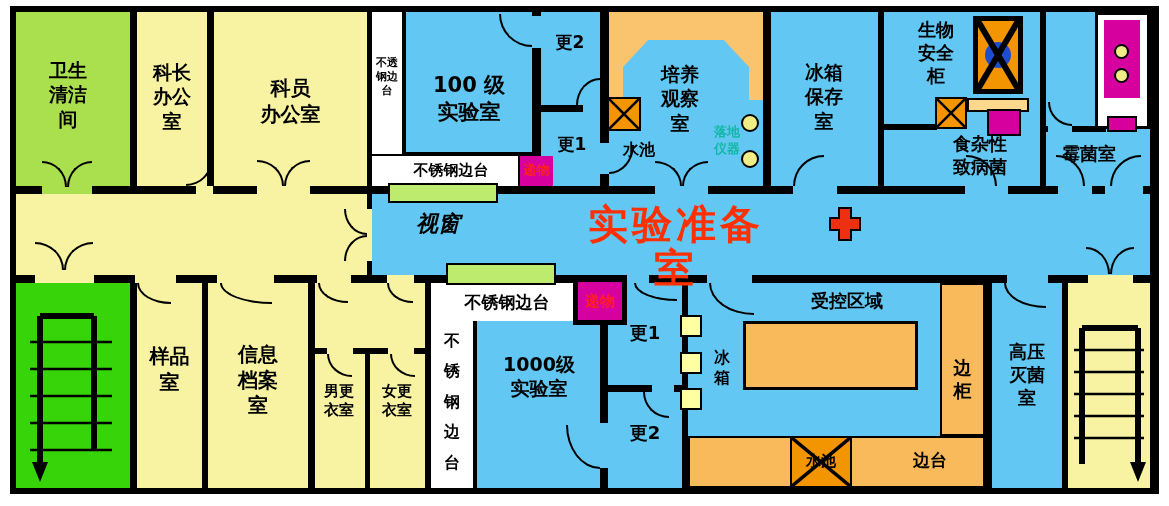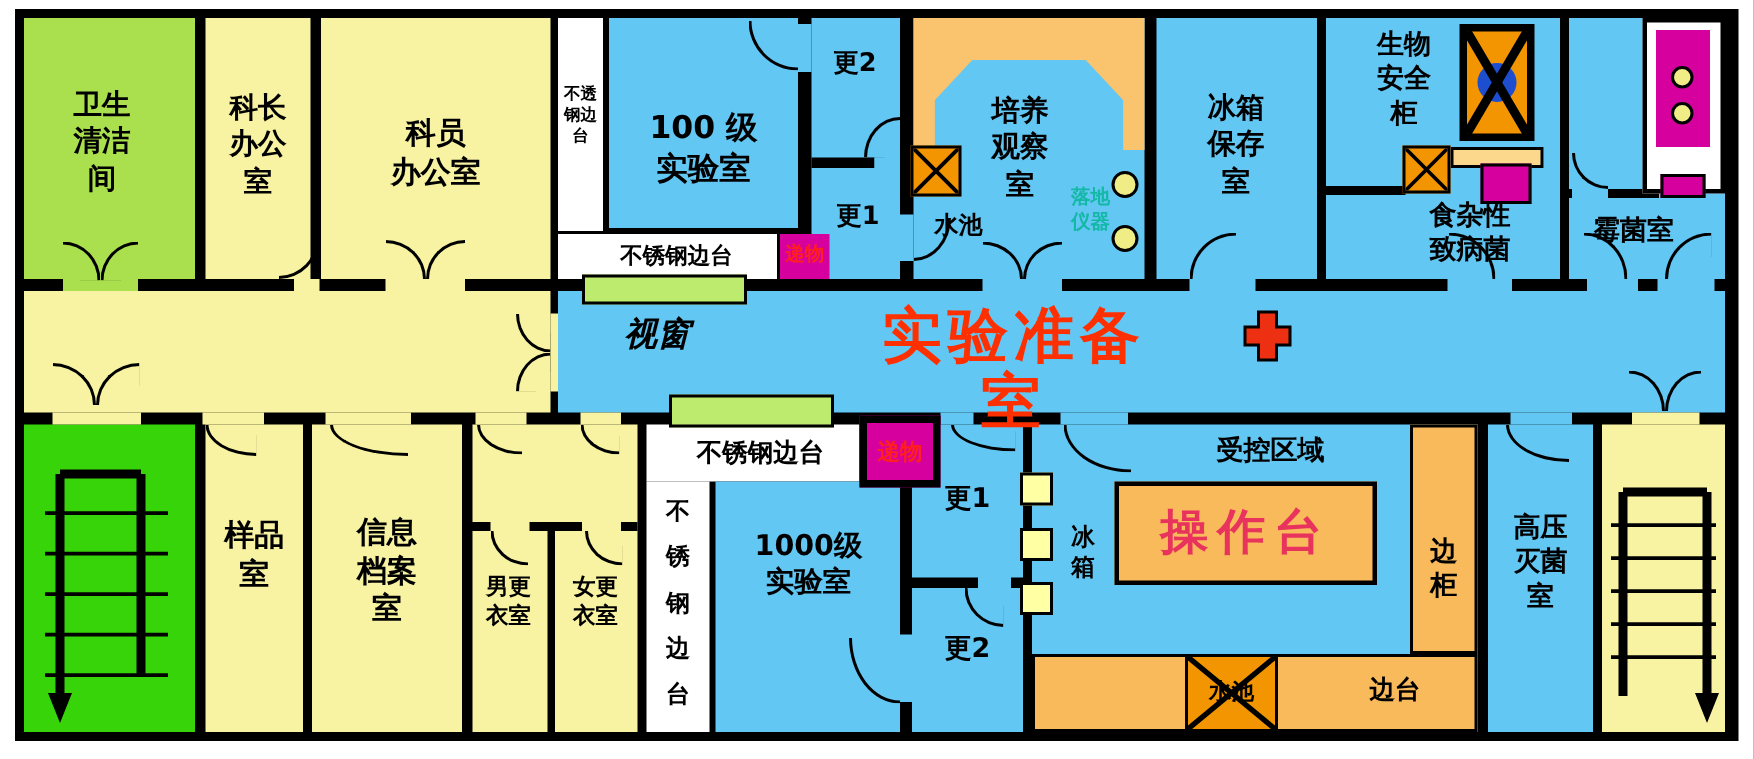--- a/index.html
+++ b/index.html
@@ -182,21 +182,20 @@
   <div class="lbl" style="left:608px;top:415px;width:54px;font-size:18px;">更2</div>
 
   <div class="r" style="left:678px;top:277px;width:297px;height:205px;background:#63c7f3;"></div>
   <div class="ysq" style="left:670px;top:309px;"></div>
   <div class="ysq" style="left:670px;top:346px;"></div>
   <div class="ysq" style="left:670px;top:382px;"></div>
   <div class="lbl" style="left:698px;top:342px;width:28px;font-size:16px;">冰
 箱</div>
   <div class="lbl" style="left:762px;top:283px;width:150px;font-size:18px;">受控区域</div>
   <div class="ov" style="left:733px;top:315px;width:175px;height:69px;background:#f9ba5c;border:3px solid #000;z-index:2;"></div>
-  <div class="lbl" style="left:733px;top:328px;width:175px;font-size:32px;color:#e8335c;letter-spacing:6px;">操作台</div>
   <div class="ov" style="left:930px;top:277px;width:45px;height:153px;background:#f9ba5c;border:2px solid #000;z-index:2;"></div>
   <div class="lbl" style="left:935px;top:350px;width:35px;font-size:18px;">边
 柜</div>
   <div class="ov" style="left:678px;top:430px;width:297px;height:52px;background:#f9ba5c;border:2px solid #000;z-index:2;"></div>
   <div class="xbox" style="left:780px;top:430px;width:62px;height:52px;">
     <svg viewBox="0 0 30 30" preserveAspectRatio="none">
         <line x1="0" y1="0" x2="30" y2="30" stroke="#000" stroke-width="2"></line>
         <line x1="30" y1="0" x2="0" y2="30" stroke="#000" stroke-width="2"></line>
       </svg>
   </div>

